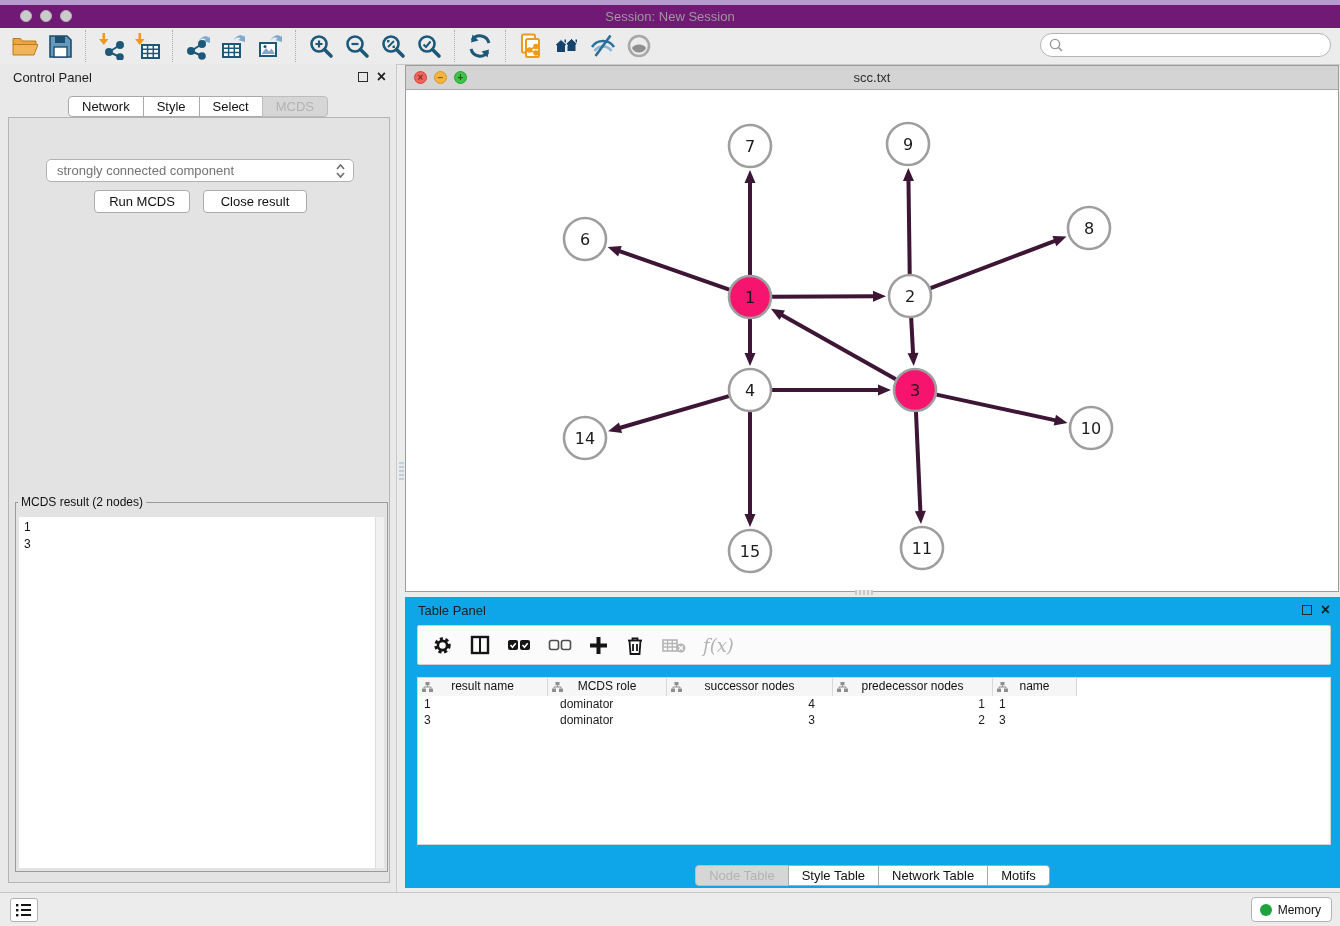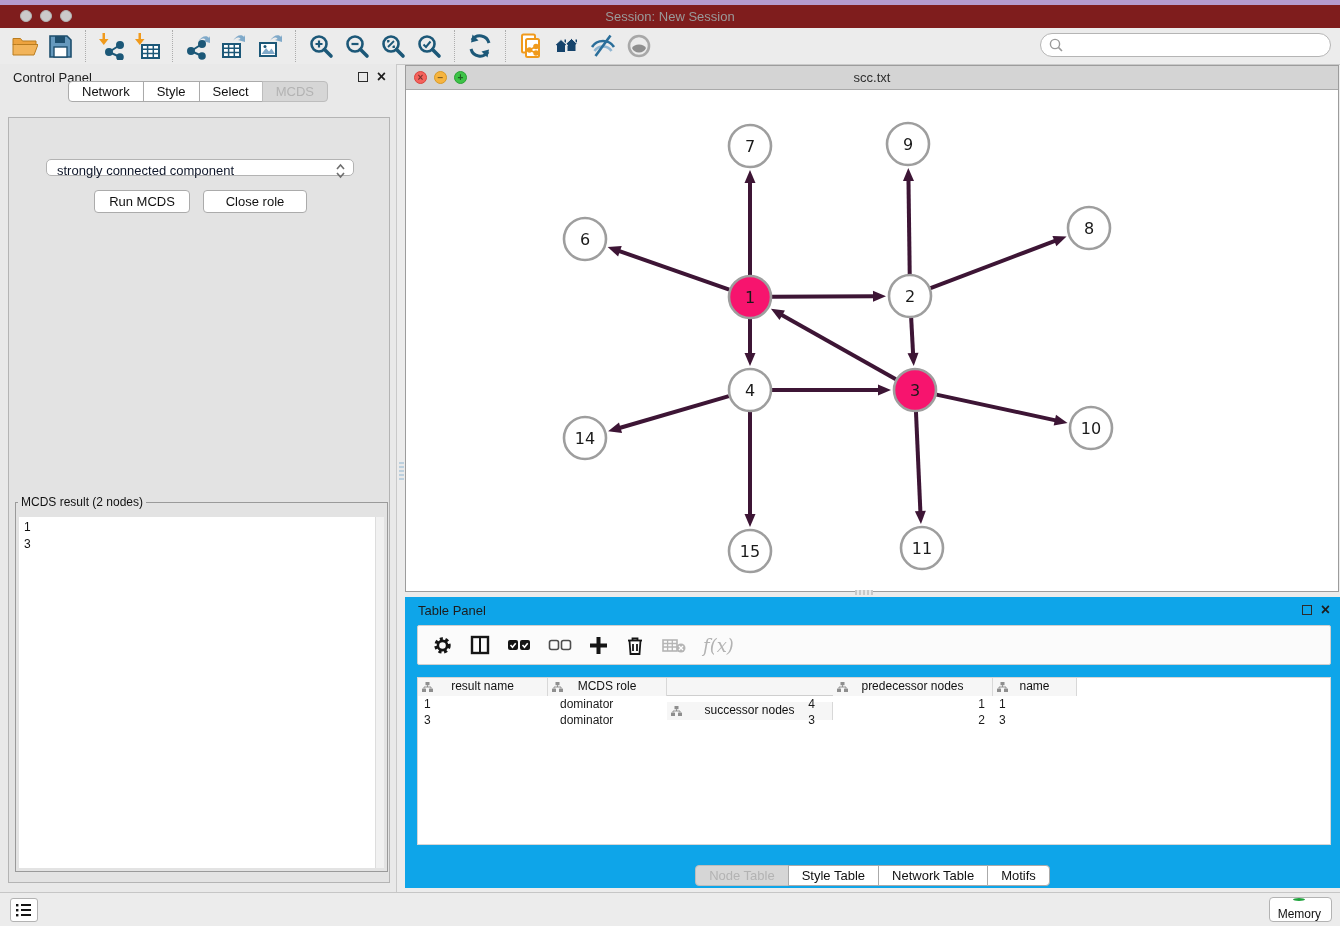--- a/index.html
+++ b/index.html
@@ -1,50 +1,50 @@
 <!DOCTYPE html>
 <html><head>
 <meta charset="utf-8">
 <style>
   * { margin:0; padding:0; box-sizing:border-box; }
   html,body { width:1340px; height:926px; }
   body { font-family:"Liberation Sans","DejaVu Sans",sans-serif; background:#ececec; position:relative; overflow:hidden; color:#1a1a1a; }
 
   
   .desktop-strip { position:absolute; left:0; top:0; width:1340px; height:5px; background:#b59bce; }
-  .titlebar { position:absolute; left:0; top:5px; width:1340px; height:23px; background:#7f1d1d; }
+  .titlebar { position:absolute; left:0; top:5px; width:1340px; height:23px; background:#701a75; }
   .lights { position:absolute; left:20px; top:5px; display:flex; gap:8px; }
   .light { width:12px; height:12px; border-radius:50%; background:#cbcbcb; border:1px solid #b3b3b3; position:relative; }
   .app-title { position:absolute; left:0; right:0; top:0; height:23px; text-align:center; line-height:23px; font-size:13px; color:#9a9a9a; }
 
   .toolbar { position:absolute; left:0; top:28px; width:1340px; height:37px; background:#ececec; border-bottom:1px solid #c9c9c9; display:flex; align-items:center; padding-left:6px; }
   .tbtn { width:36px; height:34px; border:none; background:none; display:flex; align-items:center; justify-content:center; padding:0; }
   .tbtn svg { width:28px; height:28px; }
   .tsep { width:1px; height:32px; border-left:1px dotted #adadad; margin:0 7px; }
   .searchbox { position:absolute; right:9px; top:5px; width:291px; height:24px; background:#fff; border:1px solid #b5b5b5; border-radius:12px; display:flex; align-items:center; padding-left:7px; }
   .searchbox input { border:none; outline:none; flex:1; font-size:12px; background:transparent; height:18px; }
 
   
   .control-panel { position:absolute; left:0; top:64px; width:397px; height:828px; background:#e9e9e9; border-right:1px solid #c9c9c9; }
   .cp-header { position:absolute; left:0; top:0; width:100%; height:28px; }
   .panel-title { position:absolute; left:13px; top:0; line-height:28px; font-size:13px; color:#1d1d1d;text-align:right; }
   .panel-icons { position:absolute; right:10px; top:6px; display:flex; gap:9px; align-items:center; }
   .float-icon { width:10px; height:10px; border:1.6px solid #2b2b2b; display:inline-block; }
   .close-icon { font-size:16px; font-weight:900; color:#1d1d1d; line-height:14px; }
 
   .seg-tabs { position:absolute; display:flex; z-index:3; }
-  .cp-tabs { left:50%; transform:translateX(-50%); top:17px; }
+  .cp-tabs { left:50%; transform:translateX(-50%); top:32px; }
   .seg-tab { height:21px; line-height:19px; padding:0 13px; font-size:13px; background:#fff; border:1px solid #aaa; margin-left:-1px; color:#111; }
   .seg-tab:first-child { border-radius:4px 0 0 4px; margin-left:0; }
   .seg-tab:last-child { border-radius:0 4px 4px 0; }
   .seg-tab.active { background:#d6d6d6; color:#b3b3b3; border-color:#bdbdbd; }
 
   .cp-content { position:absolute; left:8px; top:53px; width:382px; height:766px; background:#e3e3e3; border:1px solid #b4b4b4; }
   .opt-label { position:absolute; left:0; width:100%; top:20px; text-align:center; font-size:13px; color:#111; }
-  .opt-select { position:absolute; left:37px; top:41px; width:308px; height:17px; background:#fff; border:1px solid #b3b3b3; border-radius:5px; font-size:13px; line-height:21px; padding-left:10px; color:#0f172a; }
+  .opt-select { position:absolute; left:37px; top:41px; width:308px; height:23px; background:#fff; border:1px solid #b3b3b3; border-radius:5px; font-size:13px; line-height:21px; padding-left:10px; color:#737373; }
   .opt-stepper { position:absolute; right:7px; top:3px; width:11px; height:16px; }
   .btn { position:absolute; height:23px; background:#fff; border:1px solid #ababab; border-radius:4px; font-size:13px; color:#111; text-align:center; line-height:21px; }
   .btn-run { left:85px; top:72px; width:96px; }
   .btn-close { left:194px; top:72px; width:104px; }
 
   fieldset.result { position:absolute; left:6px; top:377px; width:373px; height:377px; border:1px solid #9a9a9a; background:transparent; }
   fieldset.result legend { font-size:12px; color:#111; padding:0 3px; margin-left:2px; }
   .result-box { position:absolute; left:3px; right:3px; top:8px; bottom:3px; background:#fff; }
   .result-lines { padding:2px 5px; font-size:12px; line-height:17px; color:#111; }
   .result-scroll { position:absolute; right:0; top:0; bottom:0; width:9px; background:#f1f1f1; border-left:1px solid #ddd; }
@@ -76,21 +76,21 @@
   .th svg { position:absolute; left:4px; top:4px; }
   .tbl-rows { position:absolute; left:0; top:18px; right:0; }
   .tr { display:flex; height:16px; line-height:16px; font-size:12px; }
   .td { height:16px; overflow:hidden; white-space:nowrap; }
 
   .tp-tabs { position:absolute; left:0; bottom:2px; width:100%; display:flex; justify-content:center; }
 
   
   .statusbar { position:absolute; left:0; top:892px; width:1340px; height:34px; background:#ececec; border-top:1px solid #c6c6c6; }
   .sb-left { position:absolute; left:10px; top:5px; width:28px; height:24px; background:#fff; border:1px solid #b3b3b3; border-radius:3px; display:flex; align-items:center; justify-content:center; }
-  .sb-mem { position:absolute; right:8px; top:4px; height:25px; padding:0 10px 0 8px; background:#fff; border:1px solid #b3b3b3; border-radius:4px; display:flex; align-items:center; gap:6px; font-size:12px; color:#111;flex-direction:column; }
+  .sb-mem { position:absolute; right:8px; top:4px; height:25px; padding:0 10px 0 8px; background:#fff; border:1px solid #b3b3b3; border-radius:4px; display:flex; align-items:center; gap:6px; font-size:12px; color:#111; }
   .mem-dot { width:12px; height:12px; border-radius:50%; }
 </style>
 </head>
 <body>
 
 <div class="desktop-strip"></div>
 
 <div class="titlebar">
   <div class="lights">
     <div class="light"></div>
@@ -275,21 +275,21 @@
 
   <div class="cp-content">
     <div class="opt-select">
       <span>strongly connected component</span>
       <svg class="opt-stepper" viewBox="0 0 11 16">
         <path d="M2 6 L5.5 2 L9 6" fill="none" stroke="#6e6e6e" stroke-width="1.6"></path>
         <path d="M2 10 L5.5 14 L9 10" fill="none" stroke="#6e6e6e" stroke-width="1.6"></path>
       </svg>
     </div>
     <button class="btn btn-run">Run MCDS</button>
-    <button class="btn btn-close">Close role</button>
+    <button class="btn btn-close">Close result</button>
 
     <fieldset class="result">
       <legend>MCDS result (2 nodes)</legend>
       <div class="result-box">
         <div class="result-lines" id="result-lines">
             <div>1</div>
             <div>3</div>
           </div>
         <div class="result-scroll"></div>
       </div>
@@ -468,21 +468,21 @@
             <path d="M5.5 3.2 v1.8 M2 6.6 V5 h7 v1.6" stroke="#8e8e8e" fill="none"></path>
           </svg><span>result name</span></div>
         <div class="th" style="width: 119px;"><svg width="11" height="10" viewBox="0 0 11 10">
             <g fill="#8e8e8e">
               <rect x="3.5" y="0" width="4" height="3.2"></rect>
               <rect x="0" y="6.6" width="4" height="3.4"></rect>
               <rect x="7" y="6.6" width="4" height="3.4"></rect>
             </g>
             <path d="M5.5 3.2 v1.8 M2 6.6 V5 h7 v1.6" stroke="#8e8e8e" fill="none"></path>
           </svg><span>MCDS role</span></div>
-        <div class="th" style="width: 166px; margin-top: 24px;"><svg width="11" height="10" viewBox="0 0 11 10">
+        <div class="th" style="width: 166px;"><svg width="11" height="10" viewBox="0 0 11 10">
             <g fill="#8e8e8e">
               <rect x="3.5" y="0" width="4" height="3.2"></rect>
               <rect x="0" y="6.6" width="4" height="3.4"></rect>
               <rect x="7" y="6.6" width="4" height="3.4"></rect>
             </g>
             <path d="M5.5 3.2 v1.8 M2 6.6 V5 h7 v1.6" stroke="#8e8e8e" fill="none"></path>
           </svg><span>successor nodes</span></div>
         <div class="th" style="width: 160px;"><svg width="11" height="10" viewBox="0 0 11 10">
             <g fill="#8e8e8e">
               <rect x="3.5" y="0" width="4" height="3.2"></rect>

